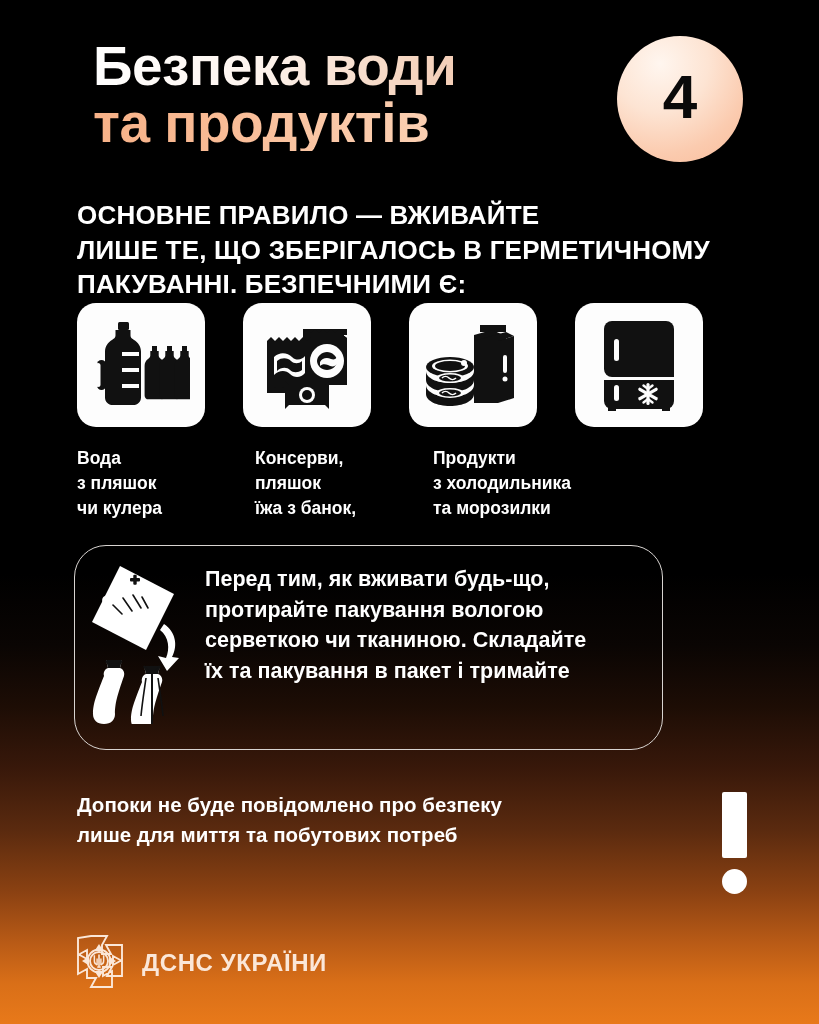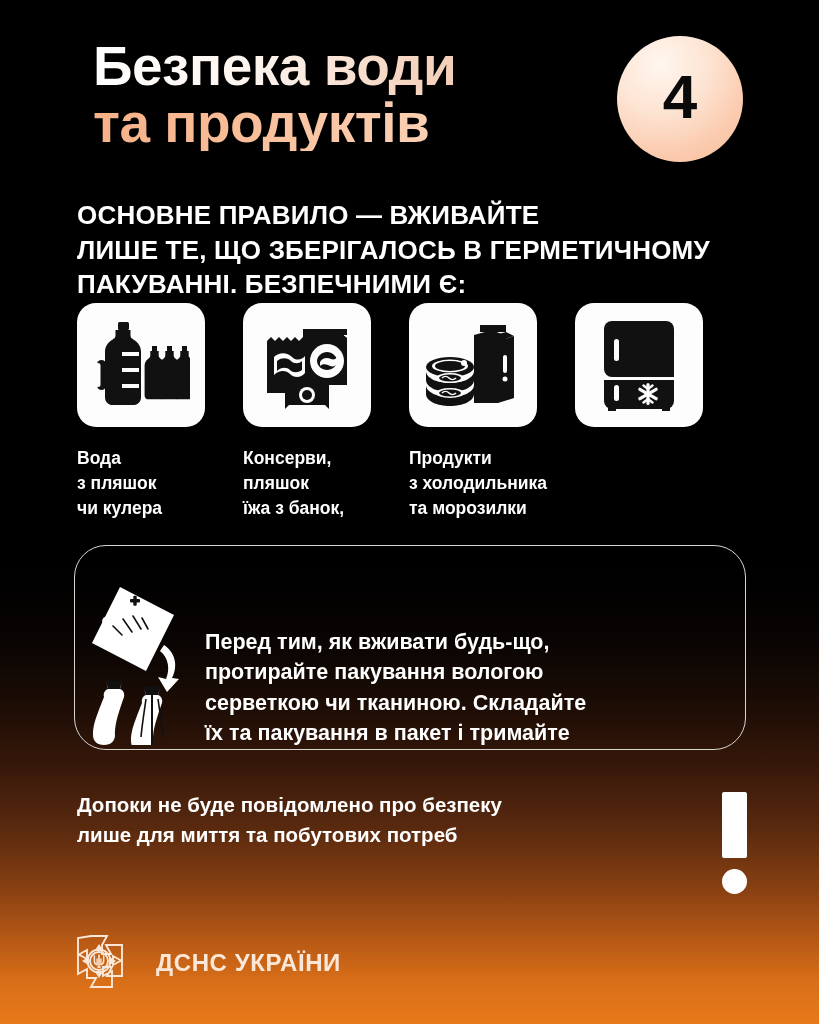--- a/index.html
+++ b/index.html
@@ -95,40 +95,40 @@
     border-radius:19px;
     display:flex; align-items:center; justify-content:center;
   }
   .card svg{ display:block; }
 
   .captions{
     position:absolute;
     left:77px; top:446px;
     width:690px;
     display:flex;
-    gap:0;
+    gap:12px;
   }
   .caption{
     width:166px;
     color:#ffffff;
     font-size:17.5px;
     font-weight:700;
     line-height:1.42;
   }
   .caption:nth-child(4){ width:190px; }
 
   
   .advice{
     position:absolute;
     left:74px; top:545px;
-    width:672px; height:205px;
+    width:589px; height:205px;
     border:1.6px solid #d8d4d1;
     border-radius:32px;
     display:flex;
-    align-items:flex-end;
+    align-items:flex-start;
   }
   .advice-icon{
     width:130px;
     flex:0 0 130px;
     padding-top:18px;
     display:flex;
     justify-content:center;
   }
   .advice-text{
     color:#ffffff;
@@ -167,21 +167,21 @@
     border-radius:50%;
     background:#ffffff;
   }
 
   
   .footer{
     position:absolute;
     left:70px; top:932px;
     display:flex;
     align-items:center;
-    gap:28px;
+    gap:14px;
   }
   .footer-text{
     color:#fbe7d8;
     font-size:24px;
     font-weight:700;
     letter-spacing:0.6px;
   }
 </style>
 </head>
 <body>

